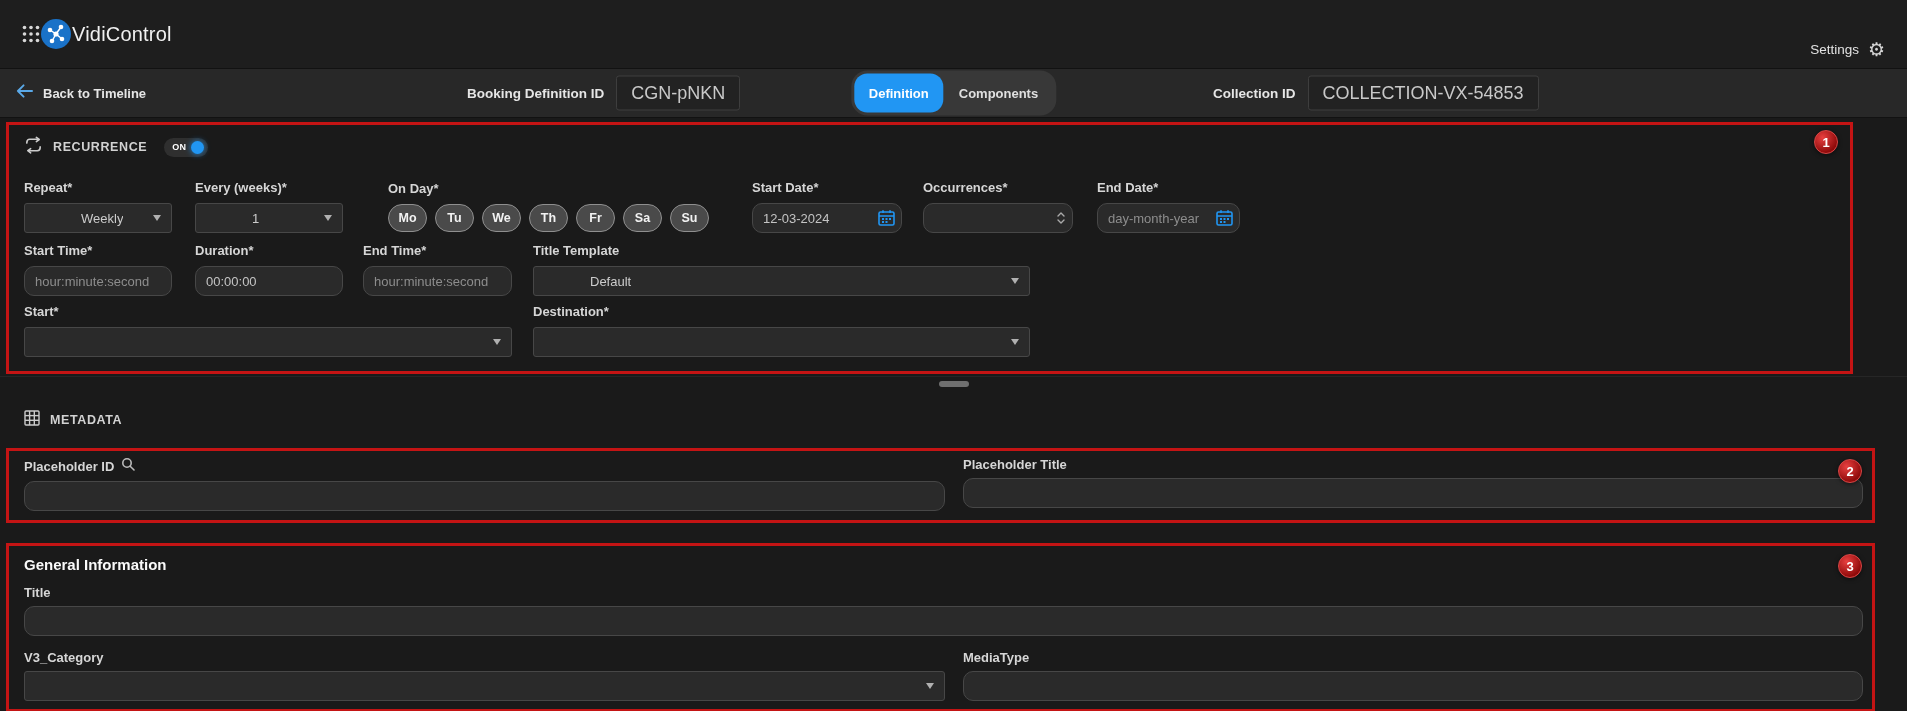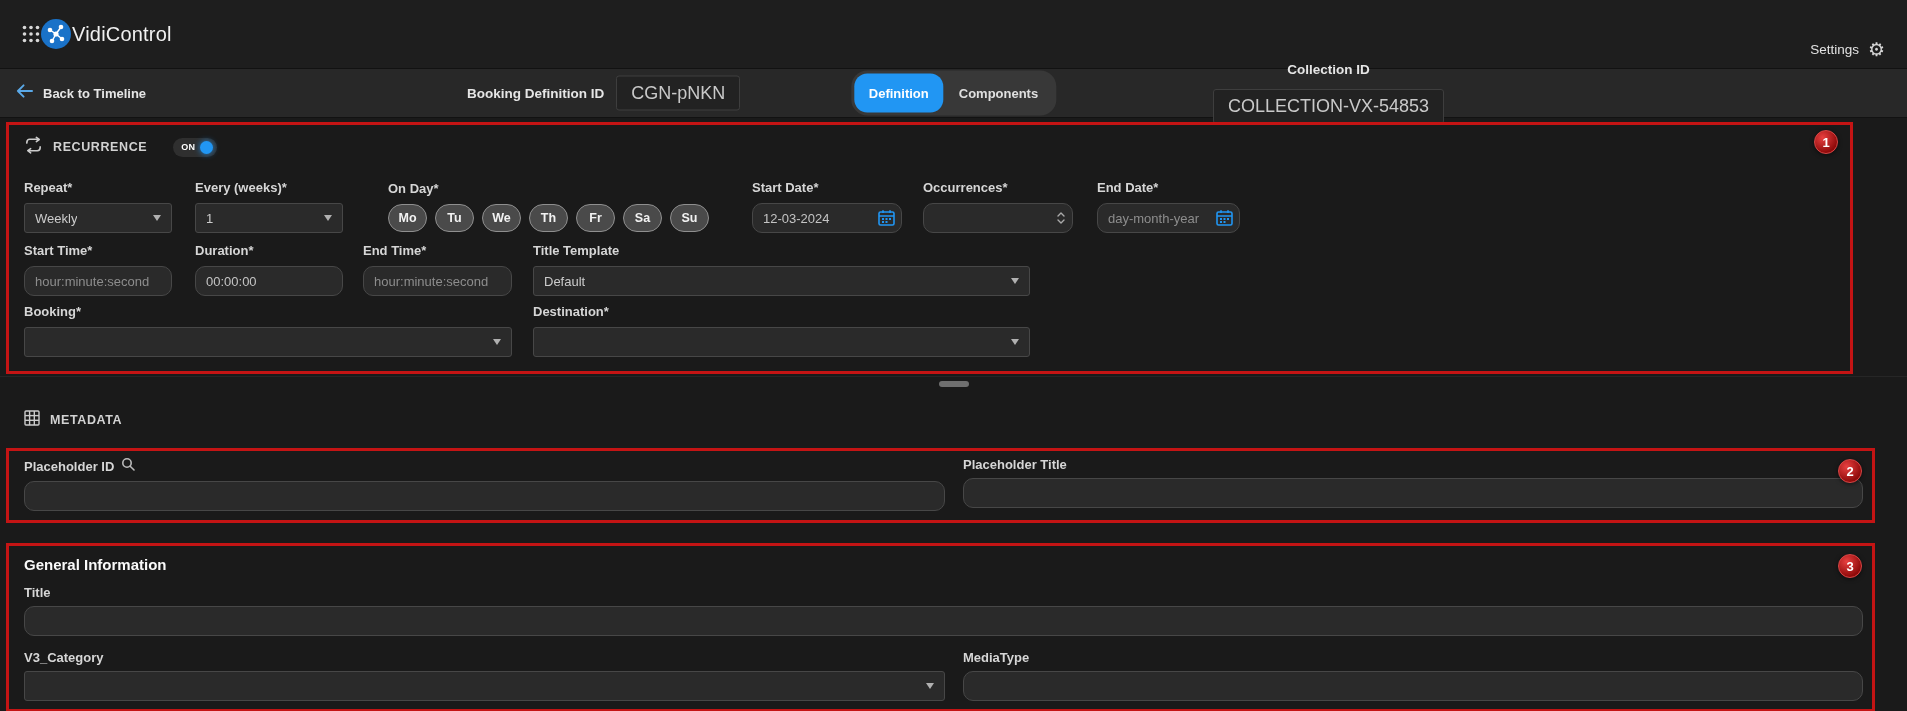--- a/index.html
+++ b/index.html
@@ -13,21 +13,21 @@
   .settings-label{font-size:13.5px;color:#e2e2e2;}
   .gear{font-size:19px;color:#d5d5d5;line-height:1;}
   .icon-btn{display:flex;align-items:center;cursor:pointer;background:none;border:none;}
 
   
   .subbar{position:relative;height:49px;background:#282828;border-bottom:1px solid #121212;}
   .group{position:absolute;top:50%;transform:translateY(-50%);display:flex;align-items:center;}
   .back-link{left:16px;gap:10px;cursor:pointer;}
   .back-label{font-size:13px;font-weight:700;color:#e6e6e6;}
   .booking-group{left:467px;gap:12px;}
-  .collection-group{left:1213px;gap:12px;flex-direction:column;}
+  .collection-group{left:1213px;gap:12px;}
   .tag-label{font-size:13.5px;font-weight:700;color:#e6e6e6;white-space:nowrap;}
   .value-box{background:#222;border:1px solid #3e3e3e;border-radius:3px;padding:6px 14px;font-size:18px;color:#c9c9c9;white-space:nowrap;}
   .segmented{left:50%;transform:translate(-50%,-50%);background:#383838;border-radius:16px;padding:3px;display:flex;}
   .seg-btn{border:none;border-radius:13px;padding:12px 15px;font-size:13px;font-weight:700;background:transparent;color:#e0e0e0;font-family:inherit;cursor:pointer;}
   .seg-btn.active{background:#2196f3;color:#fff;}
 
   
   .annotated{border:3px solid #c41414;position:relative;}
   .badge{position:absolute;width:24px;height:24px;border-radius:50%;
     background:radial-gradient(circle at 35% 30%,#e84040,#8f0a0a 72%);
@@ -36,36 +36,36 @@
   .box1{margin:4px 54px 0 6px;padding-bottom:14px;}
   .box1 .badge{top:5px;right:12px;}
   .box2{margin:18px 32px 0 6px;padding:6px 9px 9px 15px;}
   .box2 .badge{top:8px;right:10px;}
   .box3{margin:20px 32px 0 6px;padding:8px 9px 8px 15px;}
   .box3 .badge{top:8px;right:10px;}
 
   
   .panel-header{display:flex;align-items:center;gap:10px;margin:11px 15px 0;}
   .panel-title{font-size:12.5px;font-weight:700;letter-spacing:.6px;color:#d2d2d2;}
-  .switch{display:inline-flex;align-items:center;background:#2f2f2f;border-radius:10px;padding:3px 4px 3px 8px;gap:5px;margin-left:16px;cursor:pointer;}
+  .switch{display:inline-flex;align-items:center;background:#2f2f2f;border-radius:10px;padding:3px 4px 3px 8px;gap:5px;margin-left:7px;cursor:pointer;}
   .switch-text{font-size:9px;font-weight:700;color:#fff;letter-spacing:.3px;}
   .switch-knob{width:13px;height:13px;border-radius:50%;background:#2196f3;box-shadow:0 0 6px rgba(33,150,243,.9);}
 
   .form-row{display:flex;align-items:flex-end;padding-left:15px;}
   .row1{margin-top:22px;} .row2{margin-top:10px;} .row3{margin-top:8px;}
   .field{display:flex;flex-direction:column;}
   .field > label{font-size:13px;font-weight:700;color:#d6d6d6;margin-bottom:8px;white-space:nowrap;}
 
   .w143{width:143px}.w148{width:148px}.w149{width:149px}.w150{width:150px}
   .w488{width:488px}.w497{width:497px}.ml20{margin-left:20px}.ml21{margin-left:21px}
   .ml23{margin-left:23px}.ml24{margin-left:24px}.ml43{margin-left:43px}.ml45{margin-left:45px}
 
   .select{height:30px;background:#2a2a2a;border:1px solid #474747;border-radius:3px;
     display:flex;align-items:center;justify-content:space-between;padding:0 10px;cursor:pointer;}
-  .select-value{font-size:13px;color:#ccc;overflow:hidden;white-space:nowrap;}
+  .select-value{font-size:13px;color:#ccc;overflow:hidden;white-space:nowrap;margin-left:46px;}
   .chev{width:0;height:0;border-left:4.5px solid transparent;border-right:4.5px solid transparent;border-top:6px solid #b0b0b0;flex:none;}
   .text-input{height:30px;background:#2a2a2a;border:1px solid #474747;border-radius:10px;color:#c4c4c4;font-size:13px;padding:0 10px;font-family:inherit;width:100%;}
   .text-input::placeholder{color:#8d8d8d;opacity:1;}
   .input-wrap{position:relative;width:100%;}
   .input-wrap .icon-right{position:absolute;right:7px;top:50%;transform:translateY(-50%);display:flex;cursor:pointer;}
   .input-wrap .pad-icon{padding-right:30px;}
 
   .day-pills{display:flex;gap:8px;margin-bottom:1px;}
   .day-pill{width:39px;height:28px;border-radius:14px;background:#4a4a4a;border:1px solid #8f8f8f;color:#f2f2f2;
     font-size:12.5px;font-weight:700;display:flex;align-items:center;justify-content:center;cursor:pointer;font-family:inherit;}
@@ -283,21 +283,21 @@
         <label>Title Template</label>
         <div class="select">
           <span class="select-value">Default</span>
           <span class="chev"></span>
         </div>
       </div>
     </div>
 
     <div class="form-row row3">
       <div class="field w488">
-        <label>Booking*</label>
+        <label>Start*</label>
         <div class="select">
           <span class="select-value"></span>
           <span class="chev"></span>
         </div>
       </div>
       <div class="field w497 ml21">
         <label>Destination*</label>
         <div class="select">
           <span class="select-value"></span>
           <span class="chev"></span>

